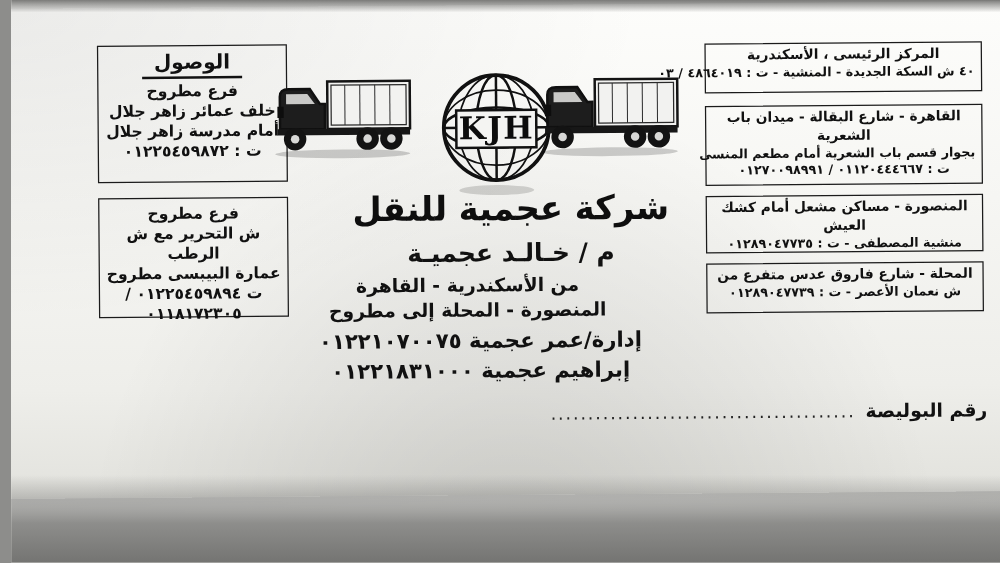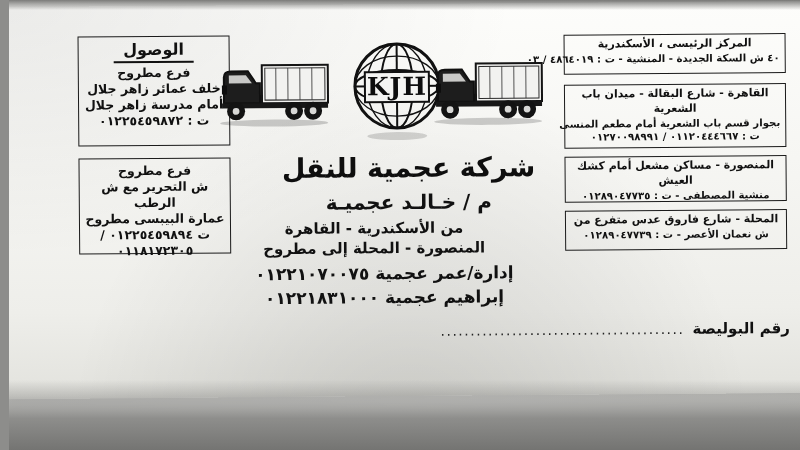--- a/index.html
+++ b/index.html
@@ -140,21 +140,21 @@
     width: 120px;
     height: 80px;
   }
   #truck-left  { left: 8px;  }
   #truck-right { left: 222px; }
   .truck svg { width: 100%; height: 100%; display: block; }
 
   #globe-logo {
     position: absolute;
     left: 135px;
-    top: 6px;
+    top: 22px;
     width: 108px;
     height: 112px;
   }
   #globe-logo svg { width: 100%; height: 100%; display: block; }
 
   
   #company-name {
     position: absolute;
     left: 0; right: 0;
     top: 152px;

